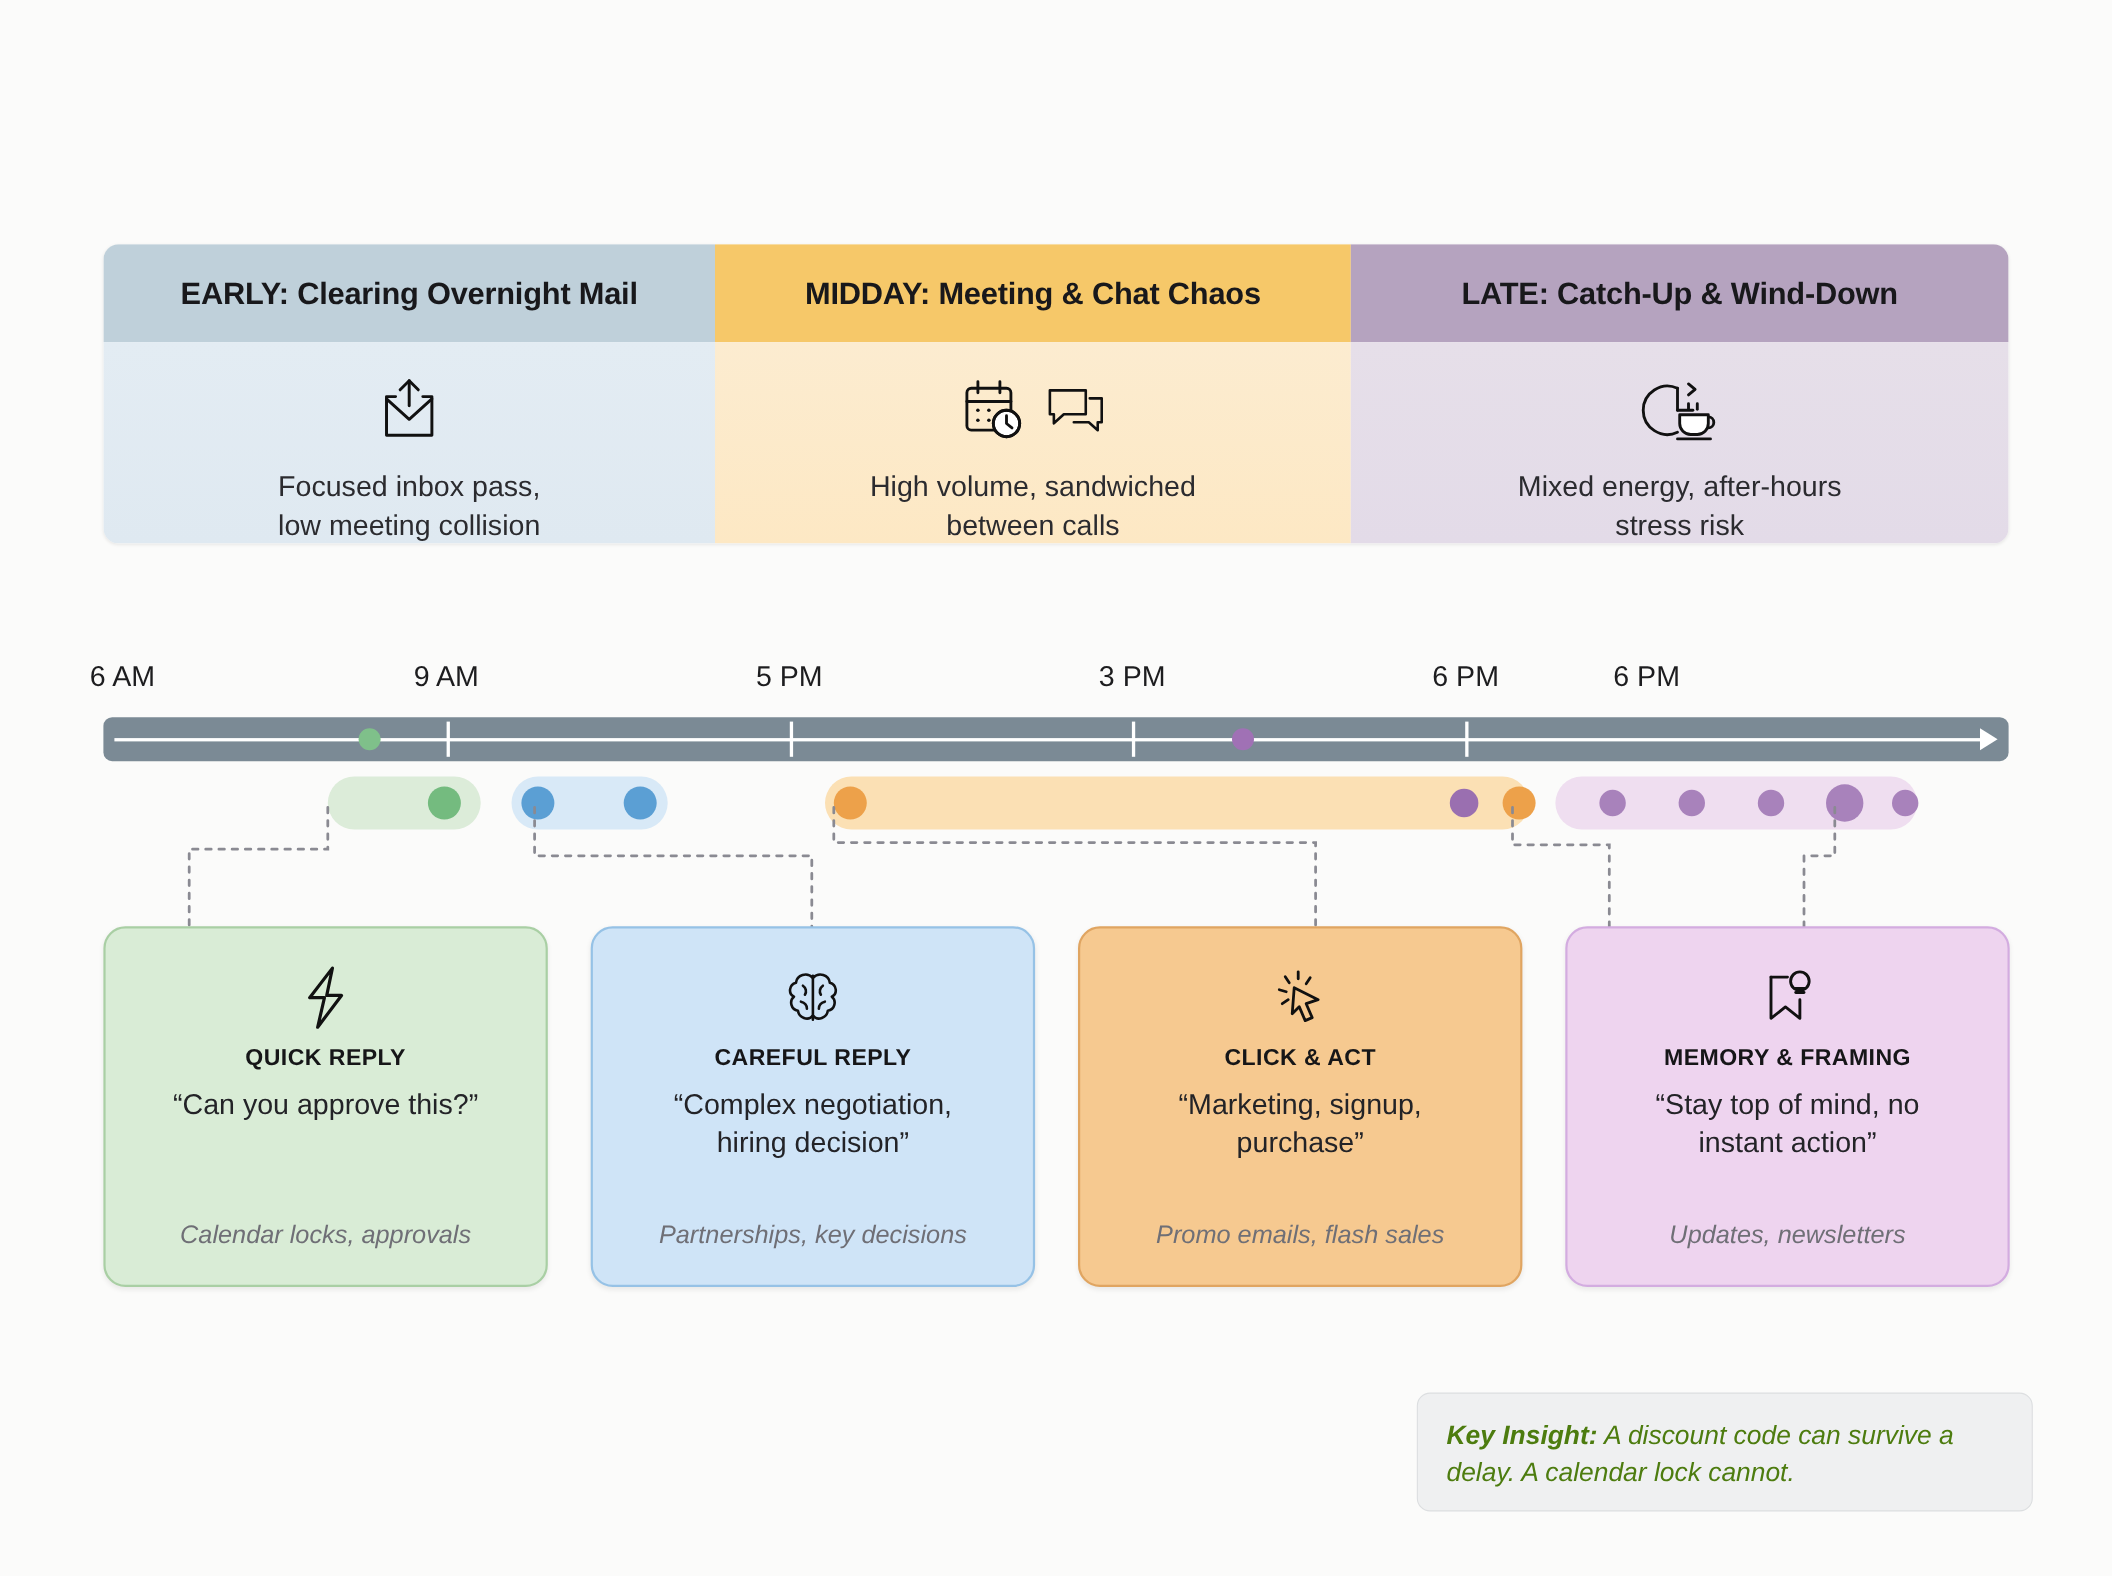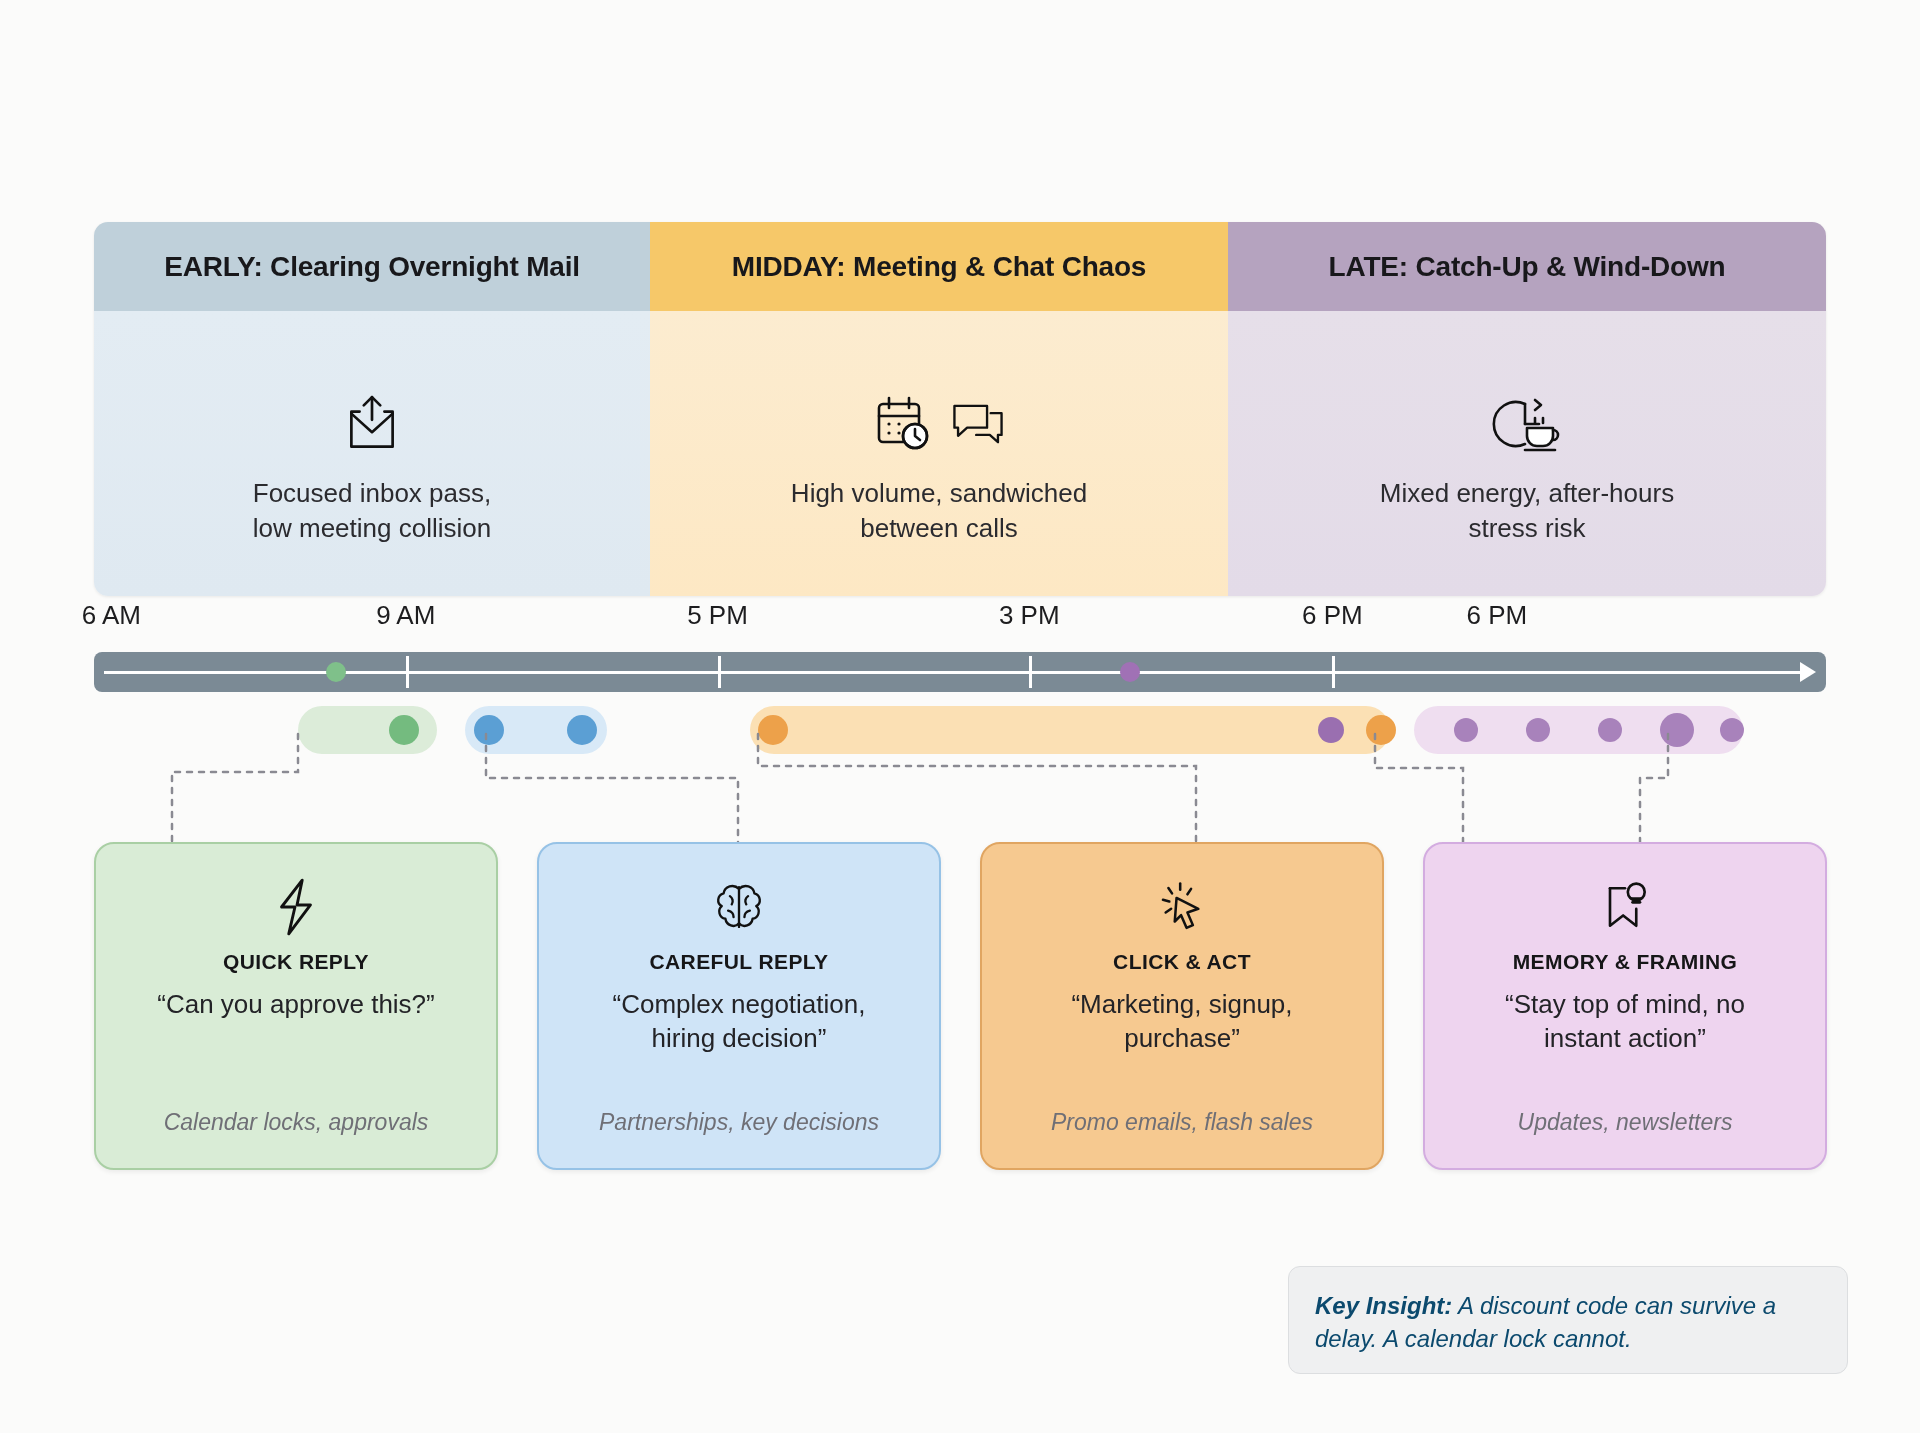--- a/index.html
+++ b/index.html
@@ -8,21 +8,21 @@
     background:#fbfbfa;
     font-family:"Liberation Sans", sans-serif;
     color:#1d1d1f;
     overflow:hidden;
     position:relative;
   }
   #stage{position:absolute;left:0;top:0;width:1920px;height:1433px;}
 
   
   .phase-band{
-    position:absolute;left:94px;top:222px;width:1732px;height:374px;
+    position:absolute;left:94px;top:222px;width:1732px;height:272px;
     border-radius:14px;overflow:hidden;display:flex;
     box-shadow:0 1px 3px rgba(0,0,0,.08);
   }
   .phase{flex:1 1 0;display:flex;flex-direction:column;position:relative;}
   .phase.p0{flex:0 0 556px;}
   .phase.p1{flex:0 0 578px;}
   .phase.p2{flex:1 1 auto;}
   .phase-head{
     height:89px;display:flex;align-items:center;justify-content:center;
     font-size:28px;font-weight:bold;letter-spacing:-.2px;color:#18181b;
@@ -93,21 +93,21 @@
   .c0{left:0;   background:#d9ecd6;border:2px solid #a9cfa4;}
   .c1{left:443px;background:#cfe4f7;border:2px solid #96c2e6;}
   .c2{left:886px;background:#f6c990;border:2px solid #e0a561;}
   .c3{left:1329px;background:#eed4ef;border:2px solid #d3ace0;}
 
   
   .insight{
     position:absolute;left:1288px;top:1266px;width:560px;height:108px;
     background:#eff0f1;border:1px solid #dcdee0;border-radius:12px;
     box-sizing:border-box;padding:22px 26px;
-    font-size:24px;font-style:italic;line-height:1.38;color:#0c4a6e;
+    font-size:24px;font-style:italic;line-height:1.38;color:#4d7c0f;
   }
   .insight b{font-style:italic;font-weight:bold;}
 </style>
 </head>
 <body>
 
 <div id="stage">
 
   <div class="phase-band">
 

